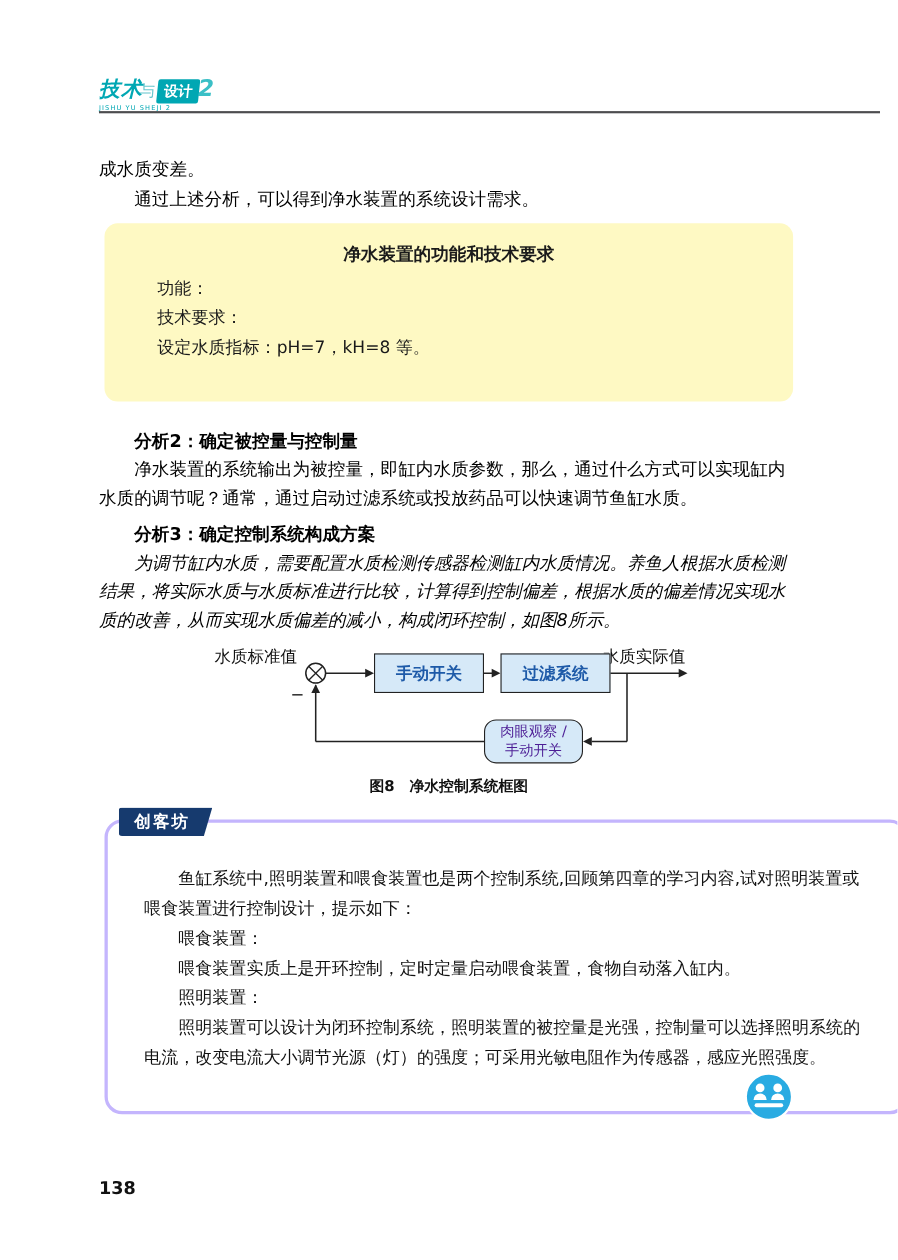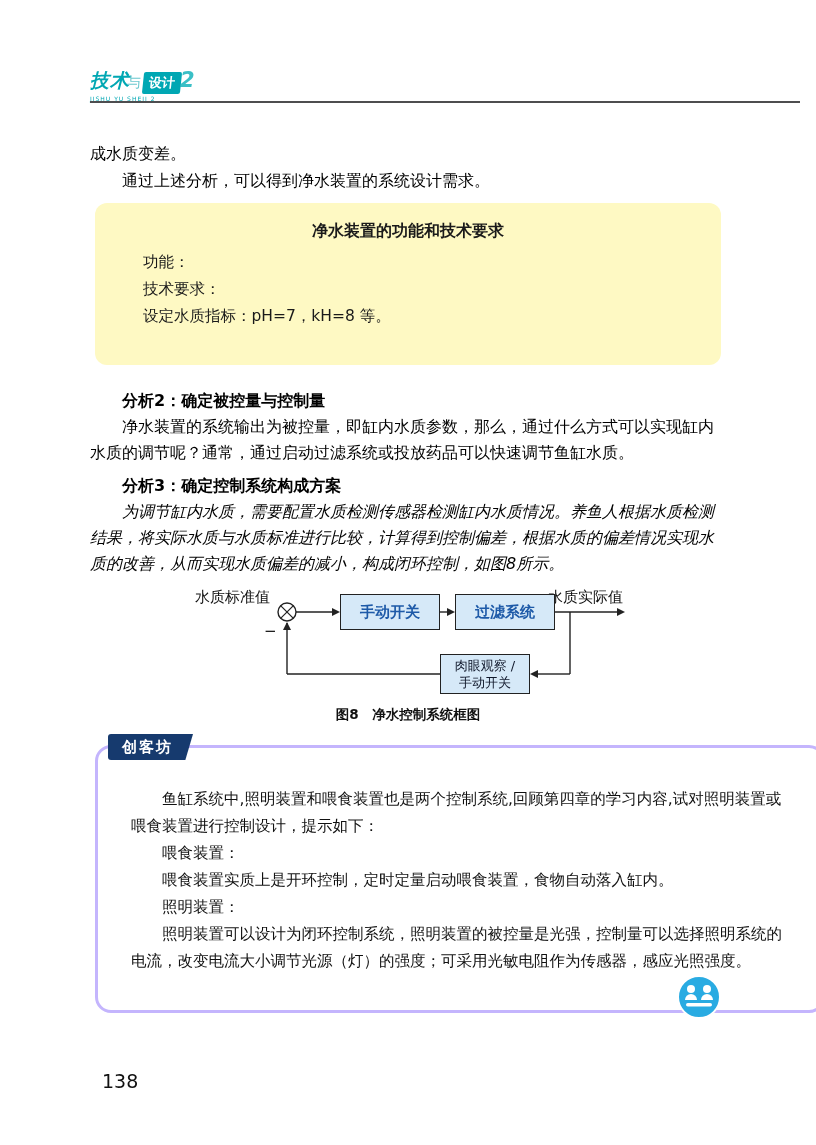--- a/index.html
+++ b/index.html
@@ -37,41 +37,41 @@
   
   .diagram { position:absolute; left:90px; top:582px; width:636px; height:126px; }
   .diagram svg { position:absolute; left:0; top:0; }
   .dg-label { position:absolute; font-size:15px; line-height:18px; color:#111; white-space:nowrap; }
   .dg-box {
     position:absolute; background:#d6e9f8; border:1px solid #222;
     color:#1e5aa8; font-weight:bold; display:flex; align-items:center; justify-content:center;
     text-align:center;
   }
   .dg-box-main { width:100px; height:36px; top:12px; font-size:15px; }
-  .dg-box-feedback { left:350px; top:72px; width:90px; height:40px; font-size:13px; line-height:17px; font-weight:normal; color:#0f172a; flex-direction:column; }
+  .dg-box-feedback { left:350px; top:72px; width:90px; height:40px; font-size:13px; line-height:17px; font-weight:normal; color:#4c1d95; flex-direction:column;border-radius:11px; }
   .dg-minus { position:absolute; left:174px; top:40px; font-size:15px; color:#111; }
   .caption { position:absolute; left:0; top:706px; width:816px; text-align:center; font-size:13.5px; font-weight:bold; color:#111; }
 
   
   .maker-box {
     position:absolute; left:95px; top:745px; width:730px; height:268px;
     border:3px solid #c4b5fd; border-radius:16px; background:#fff;
     padding:38px 28px 0 33px;
   }
   .maker-tab {
     position:absolute; left:10px; top:-14px; height:26px; line-height:26px;
     background:#163a6e; color:#fff; font-weight:bold; font-size:15px;
     padding:0 20px 0 14px; letter-spacing:2px;
     clip-path:polygon(0 0, 100% 0, 91% 100%, 0 100%);
     border-radius:3px 0 0 3px;
   }
   .maker-p { font-size:15.5px; line-height:27px; text-indent:2em; color:#111; }
   .maker-icon { position:absolute; left:578px; top:226px; width:46px; height:46px; }
 
-  .page-number { position:absolute; left:90px; top:1070px; font-size:19px; font-weight:normal; color:#111;margin-left:12px; }
+  .page-number { position:absolute; left:90px; top:1070px; font-size:16px; font-weight:bold; color:#111; }
 </style>
 </head>
 <body>
 
 <div class="page">
 
   <div class="logo">
     <span class="logo-main">技术</span><span class="logo-mid">与</span><span class="logo-box">设计</span><span class="logo-num">2</span>
     <div class="logo-sub">JISHU YU SHEJI 2</div>
   </div>

